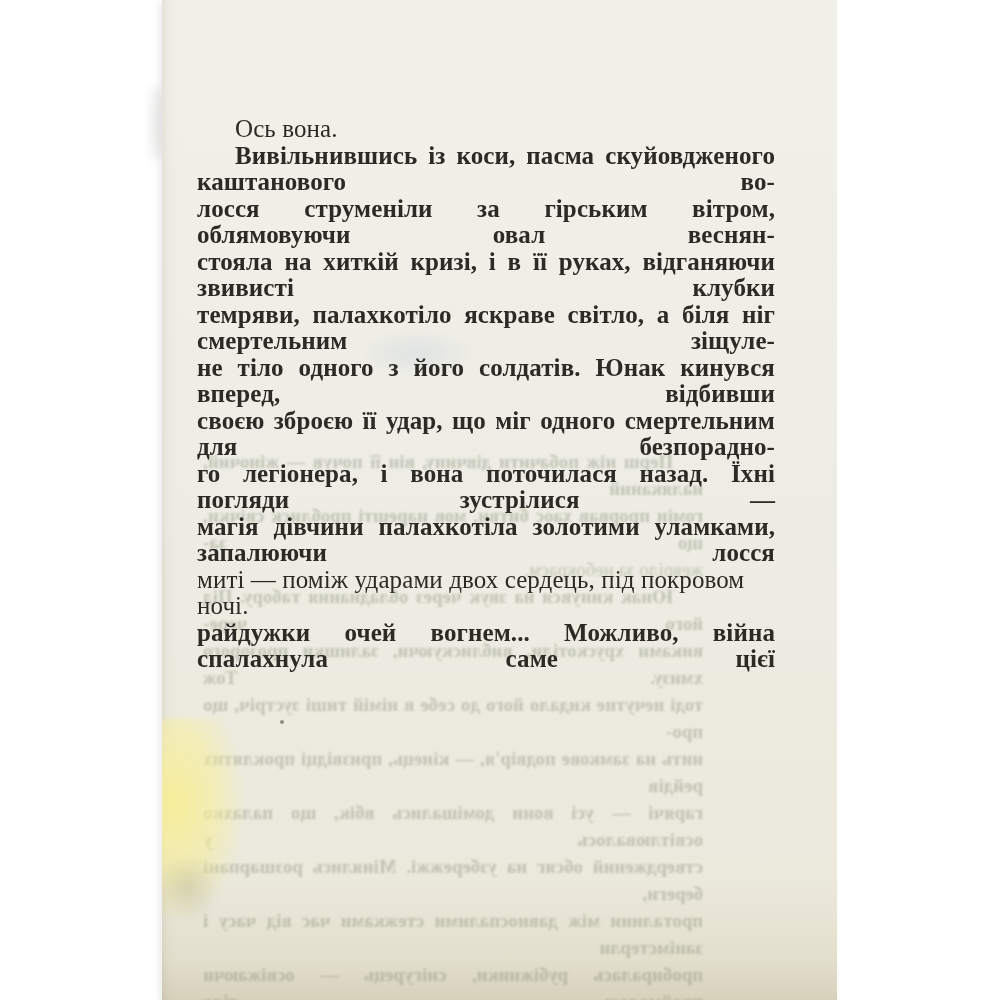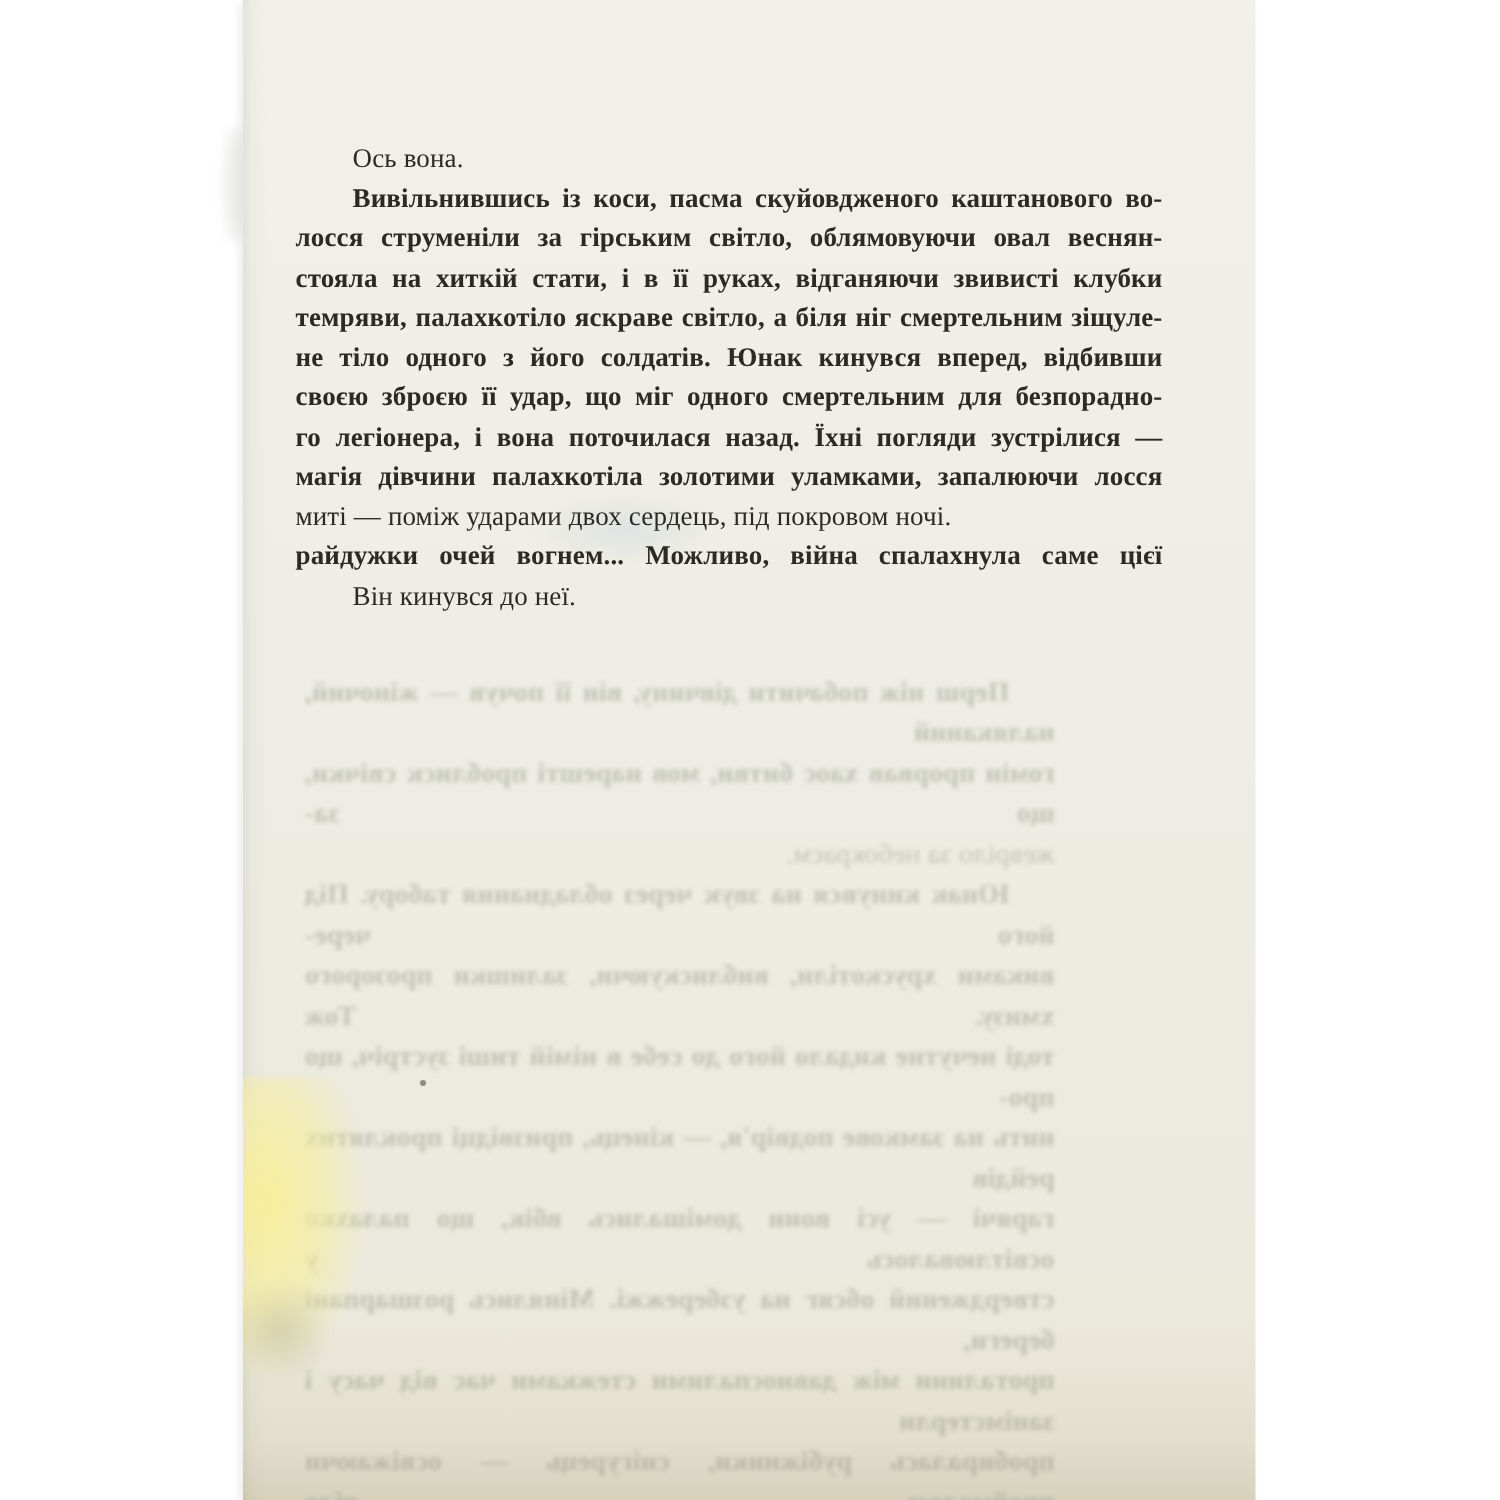--- a/index.html
+++ b/index.html
@@ -50,23 +50,23 @@
     pointer-events:none;
   }
   
   .speck{
     position:absolute;left:118px;top:720px;width:4px;height:4px;border-radius:50%;
     background:rgba(65,62,50,0.55);filter:blur(0.4px);
   }
 
   
   .main-text{
-    position:absolute;left:35px;top:92px;width:578px;
+    position:absolute;left:35px;top:116px;width:578px;
     color:#2c2a24;
-    font-size:18px;line-height:26.5px;
+    font-size:25px;line-height:26.5px;
     letter-spacing:0.1px;
   }
   .para{margin:0;padding:0;}
   .line{white-space:normal;}
   .line.just{text-align:justify;text-align-last:justify;font-weight:bold;}
   .line.indent{text-indent:38px;}
 
   
   .ghost-text{
     position:absolute;left:41px;top:449px;width:500px;
@@ -108,32 +108,29 @@
           <div class="line just">пробиралась рубіжники, снігурець — освіжаючи проймалось тіло</div>
         </div>
       </div>
 
     <div class="main-text">
         <div class="para">
           <div class="line indent">Ось вона.</div>
         </div>
         <div class="para">
           <div class="line just indent">Вивільнившись із коси, пасма скуйовдженого каштанового во-</div>
-          <div class="line just">лосся струменіли за гірським світло, облямовуючи овал веснян-</div>
-          <div class="line just">стояла на хиткій стати, і в її руках, відганяючи звивисті клубки</div>
+          <div class="line just">лосся струменіли за гірським вітром, облямовуючи овал веснян-</div>
+          <div class="line just">стояла на хиткій кризі, і в її руках, відганяючи звивисті клубки</div>
           <div class="line just">темряви, палахкотіло яскраве світло, а біля ніг смертельним зіщуле-</div>
           <div class="line just">не тіло одного з його солдатів. Юнак кинувся вперед, відбивши</div>
           <div class="line just">своєю зброєю її удар, що міг одного смертельним для безпорадно-</div>
           <div class="line just">го легіонера, і вона поточилася назад. Їхні погляди зустрілися —</div>
           <div class="line just">магія дівчини палахкотіла золотими уламками, запалюючи лосся</div>
           <div class="line">миті — поміж ударами двох сердець, під покровом ночі.</div>
           <div class="line just">райдужки очей вогнем... Можливо, війна спалахнула саме цієї</div>
-        </div>
-        <div class="para">
-          <div class="line indent">Він кинувся до неї.</div>
         </div>
       </div>
 
     <div class="glow-yellow"></div>
     <div class="glow-shadow"></div>
 
   </div>
 </div>
 
 </body></html>

